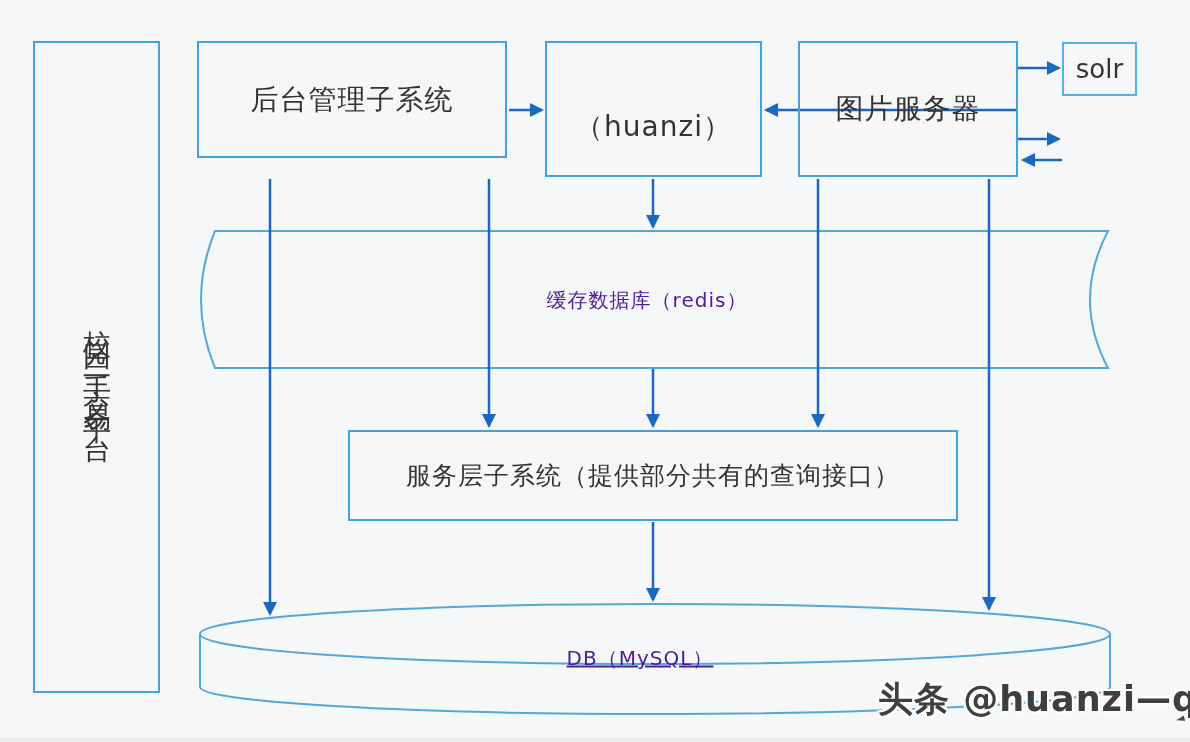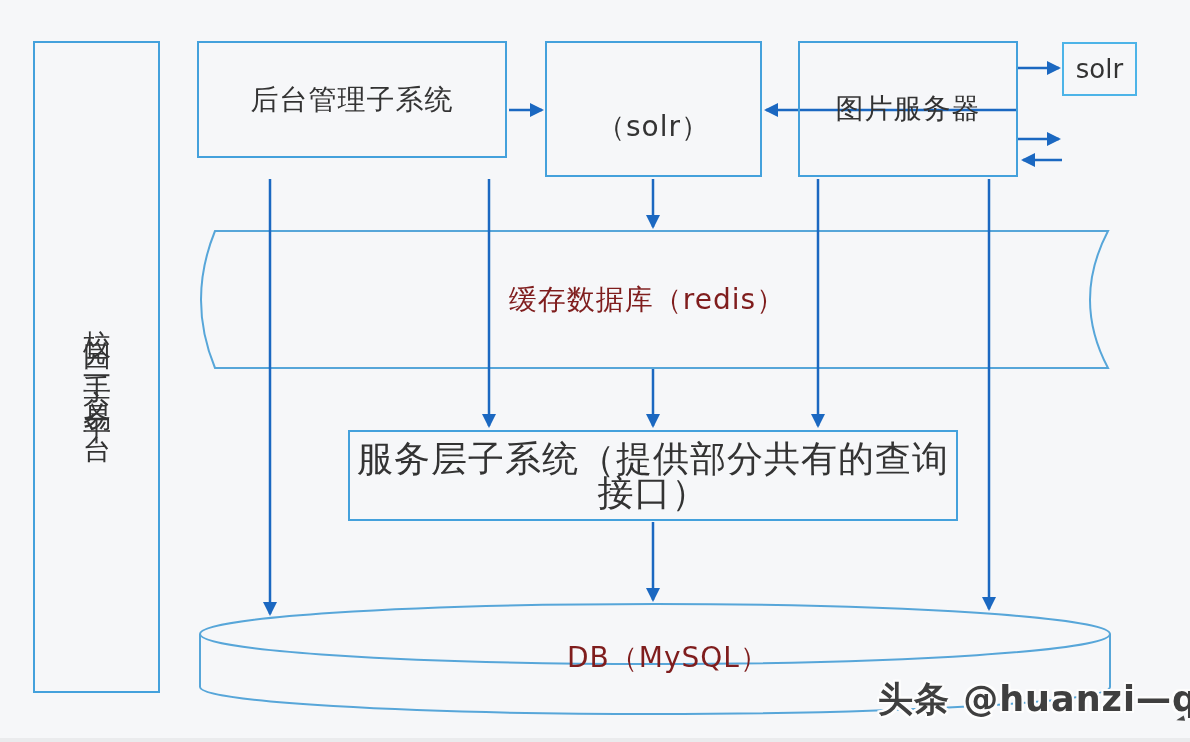--- a/index.html
+++ b/index.html
@@ -22,27 +22,27 @@
     writing-mode:vertical-lr;text-orientation:upright;
     letter-spacing:15px;font-size:28px;line-height:28px;
   }
   #admin-box{left:197px;top:41px;width:310px;height:117px;}
   #nginx-box{left:545px;top:41px;width:217px;height:136px;}
   #nginx-box .node-label{line-height:35px;}
   #portal-box{left:798px;top:41px;width:220px;height:136px;}
   #solr-box{left:1062px;top:42px;width:75px;height:54px;}
   #sso-box{left:1062px;top:123px;width:75px;height:55px;}
   #service-box{left:348px;top:430px;width:610px;height:91px;}
-  #service-box .node-label{font-size:36px;}
+  #service-box .node-label{font-size:25px;}
   .float-label{
-    position:absolute;font-size:28px;color:#7f1d1d;letter-spacing:1px;
+    position:absolute;font-size:20px;color:#4c1d95;letter-spacing:1px;
     white-space:nowrap;transform:translate(-50%,-50%);
   }
   #redis-label{left:647px;top:300px;}
-  #db-label{left:668px;top:658px;}
+  #db-label{left:640px;top:658px;text-decoration:underline;}
   svg#wires{position:absolute;left:0;top:0;}
   #watermark{
     position:absolute;left:878px;top:676px;
     font-size:35px;font-weight:bold;color:#3f3f3f;letter-spacing:1px;
     white-space:nowrap;
     text-shadow:-2px -2px 0 #fdfdfd,2px -2px 0 #fdfdfd,-2px 2px 0 #fdfdfd,
                 2px 2px 0 #fdfdfd,0 2px 0 #fdfdfd,0 -2px 0 #fdfdfd,
                 2px 0 0 #fdfdfd,-2px 0 0 #fdfdfd;
   }
   #cursor-artifact{
@@ -93,21 +93,21 @@
     <span class="node-label">校园二手交易平台</span>
   </div>
 
   <div class="node" id="admin-box">
     <span class="node-label">后台管理子系统</span>
   </div>
 
   <div class="node" id="nginx-box">
     <span class="node-label">
       <br>
-      <span>（solr）</span>
+      <span>（huanzi）</span>
     </span>
   </div>
 
   <div class="node" id="portal-box">
     <span class="node-label">图片服务器</span>
   </div>
 
   <div class="node small-node" id="solr-box">
     <span class="node-label">solr</span>
   </div>

